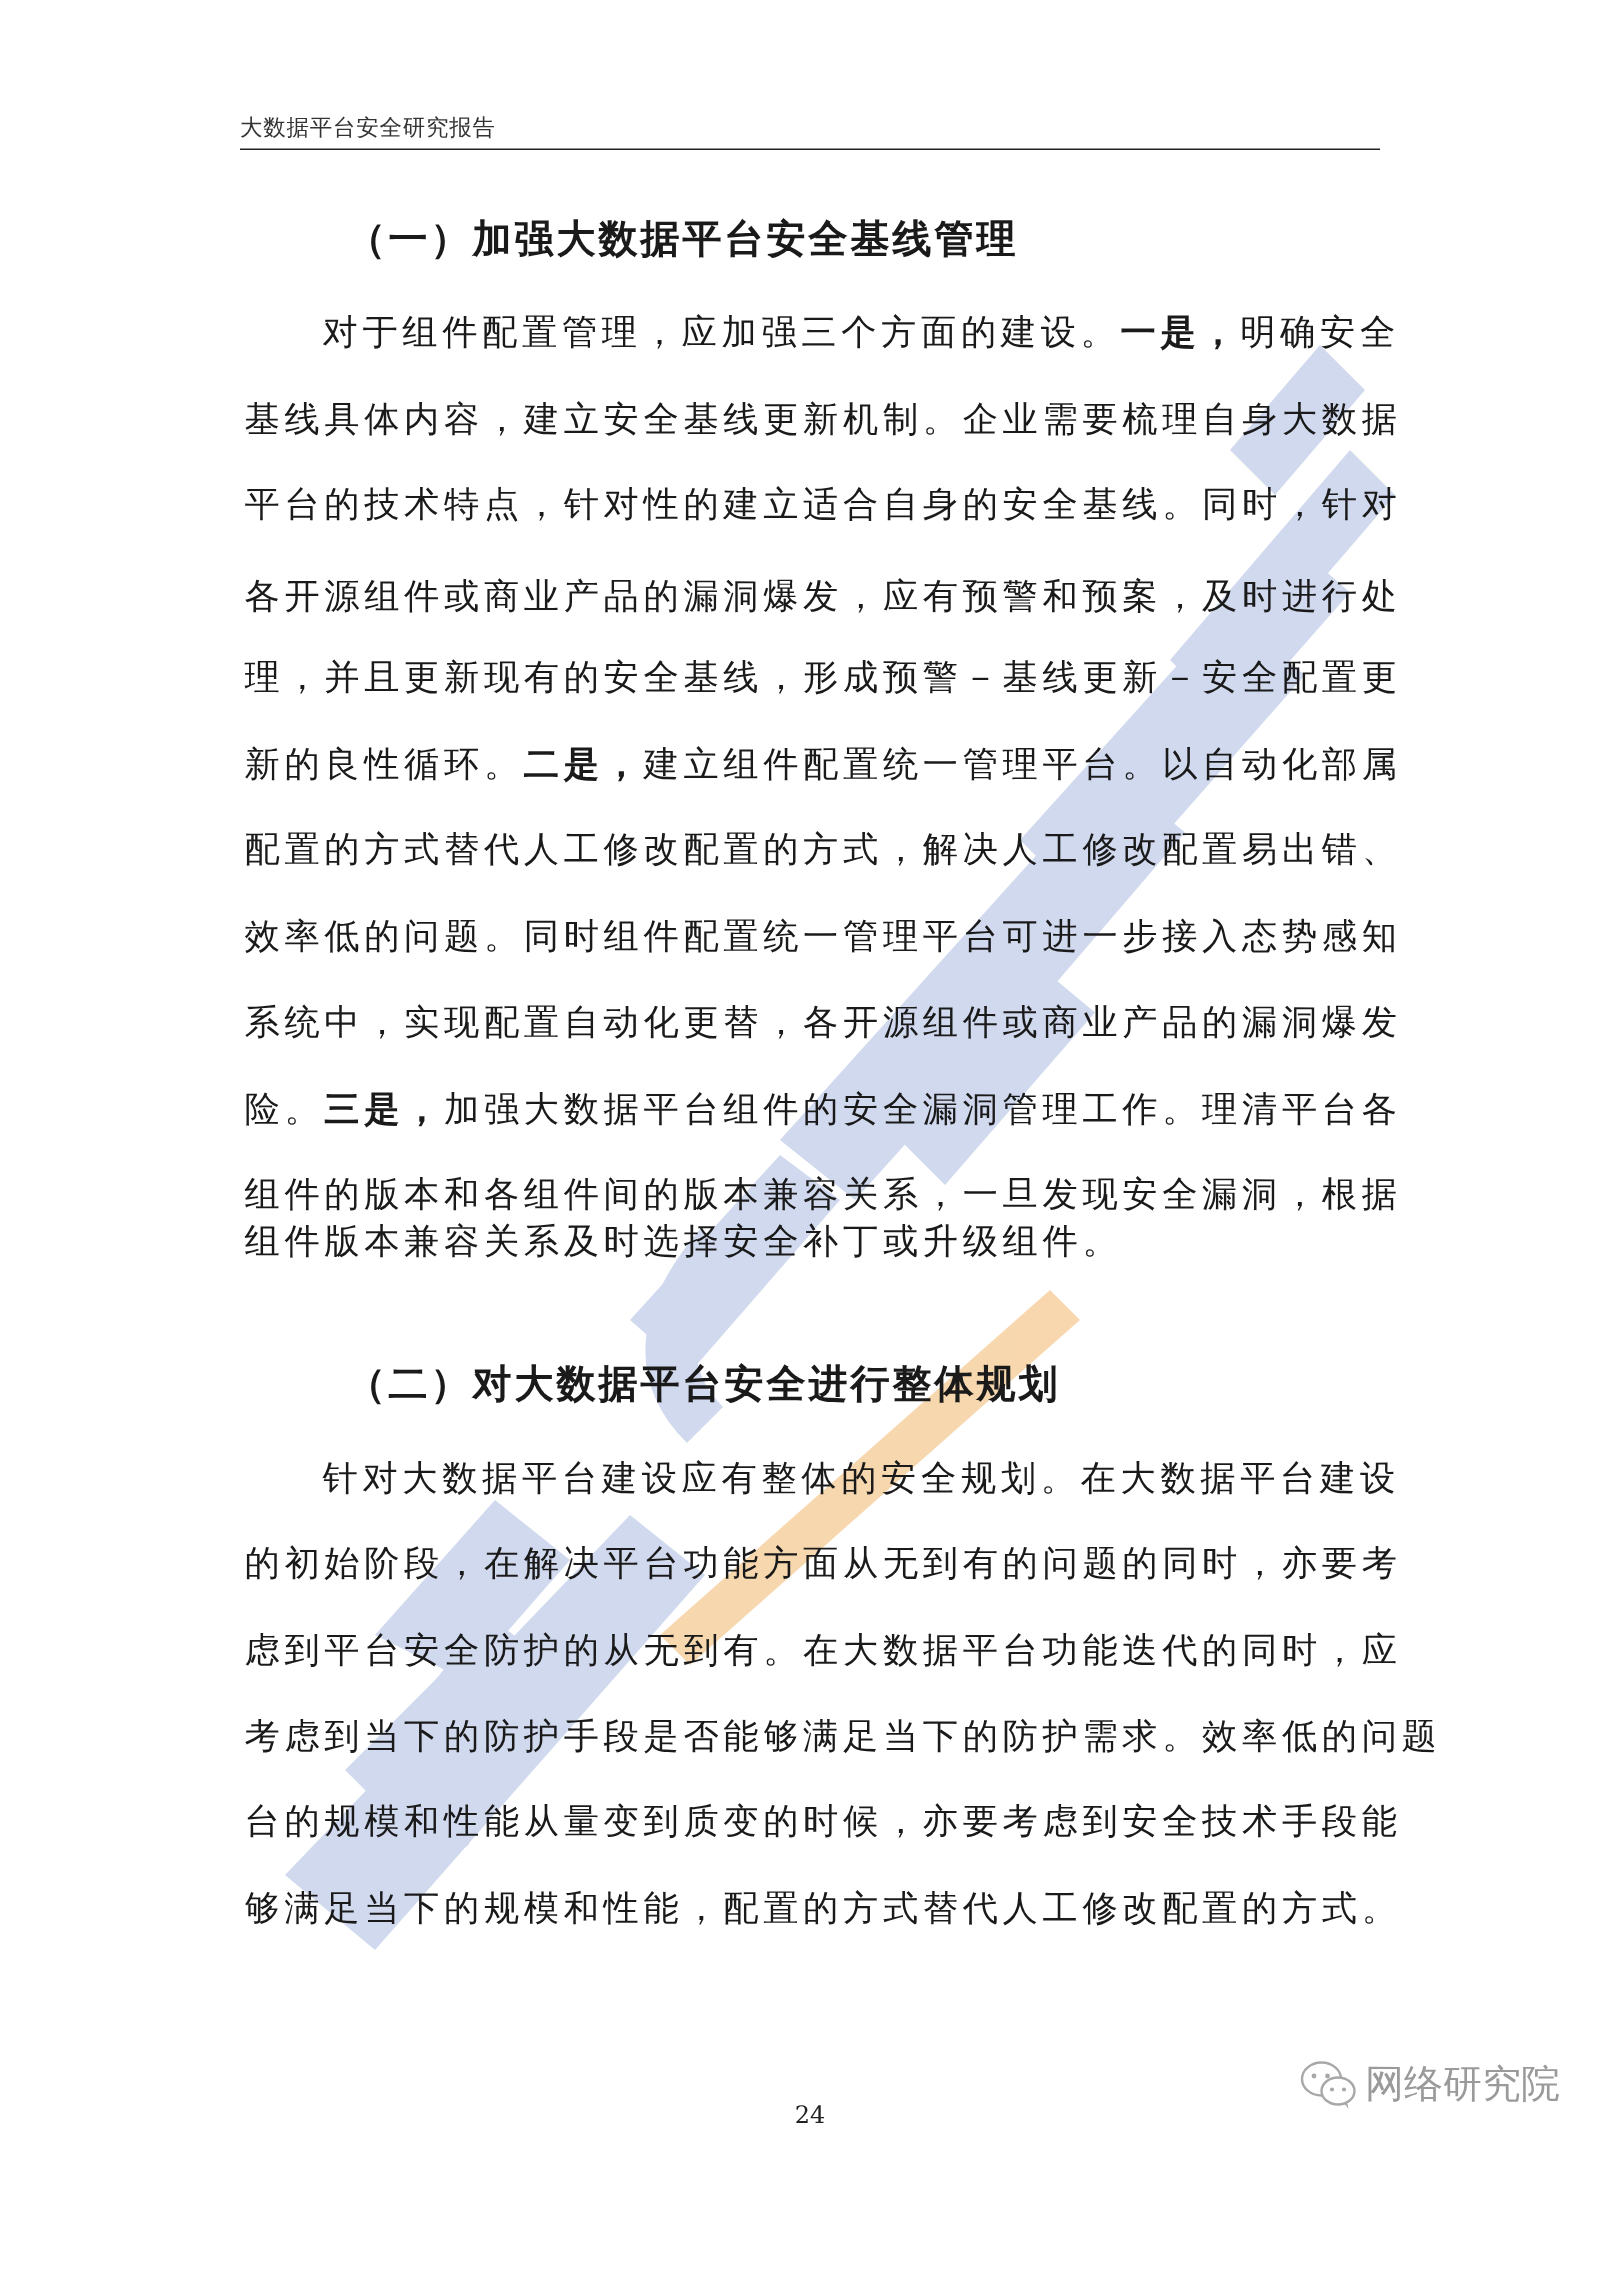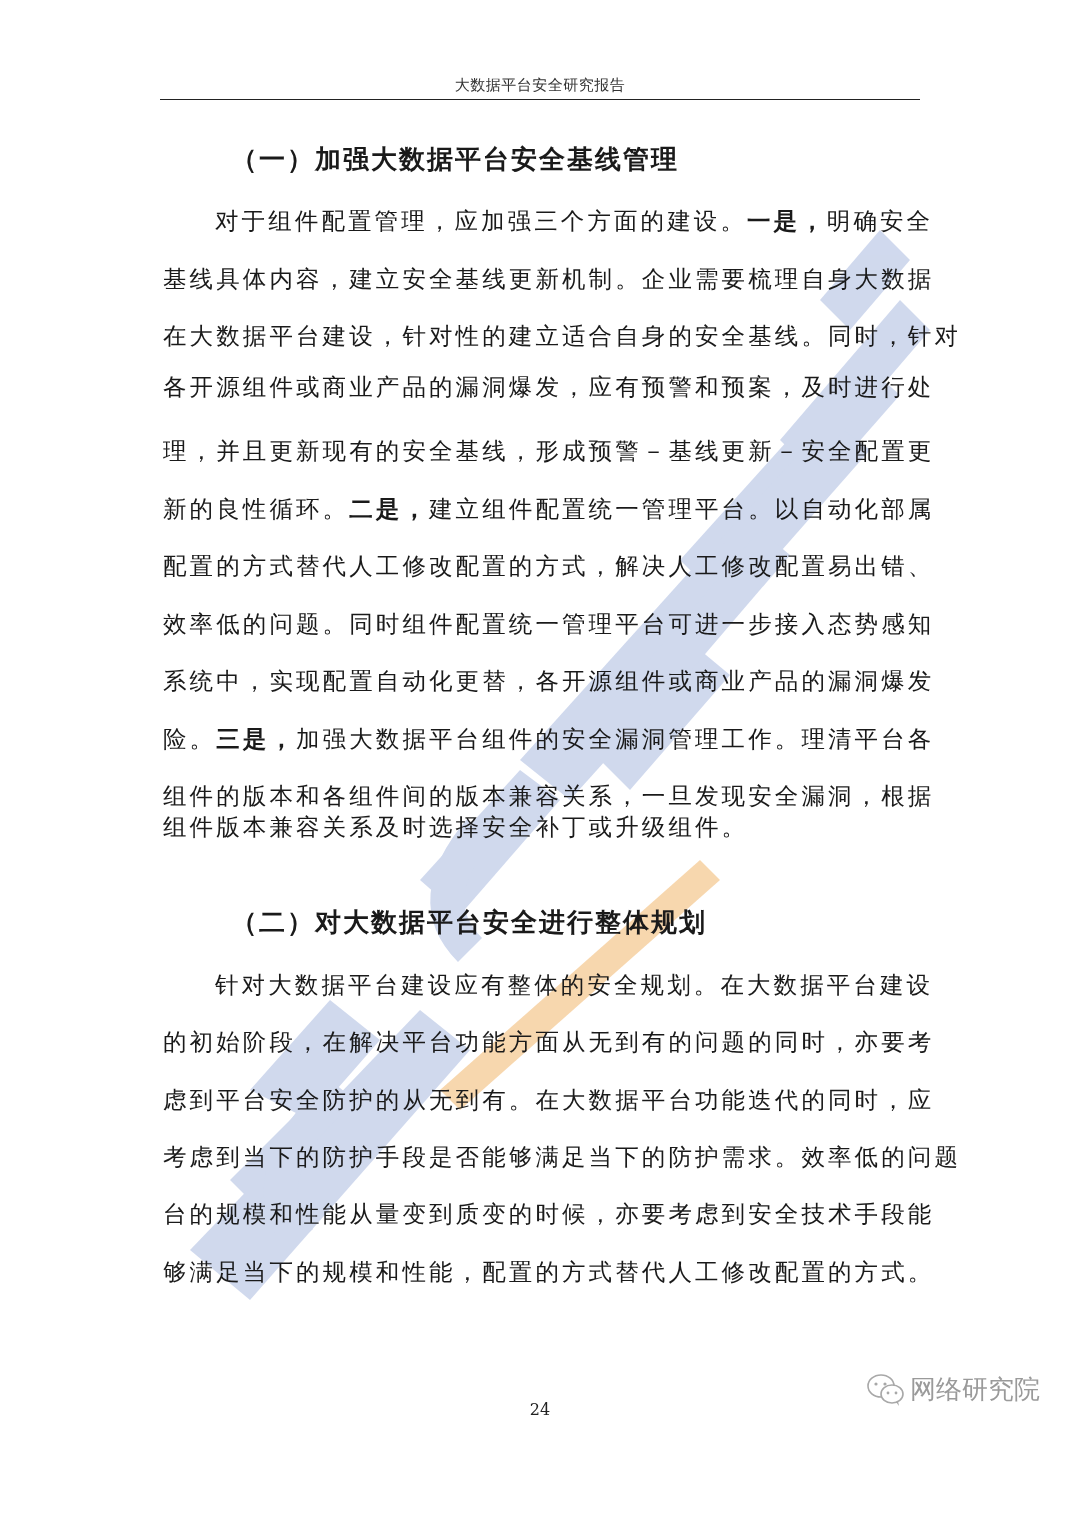--- a/index.html
+++ b/index.html
@@ -1,21 +1,21 @@
 <!DOCTYPE html>
 <html><head>
 <meta charset="utf-8">
 <style>
   html, body { margin: 0; padding: 0; }
   body {
     width: 1080px; height: 1527px; background: #ffffff; position: relative; overflow: hidden;
     font-family: "DejaVu Serif", "Liberation Serif", serif; color: #1a1a1a;
   }
   .page-header {
-    position: absolute; left: 160px; top: 76px; width: 760px; text-align: center;
+    position: absolute; left: 160px; top: 76px; width: 760px; text-align: left;
     font-size: 15px; color: #333; letter-spacing: 0.5px;
   }
   .header-rule {
     position: absolute; left: 160px; top: 99px; width: 760px; height: 0;
     border-top: 1.5px solid #222;
   }
   .watermark { position: absolute; left: 0; top: 0; width: 1080px; height: 1527px; pointer-events: none; }
   .content { position: absolute; left: 163px; top: 0; width: 750px; }
   .heading {
     position: absolute; left: 68px; font-size: 26px; font-weight: bold; letter-spacing: 2px; white-space: nowrap;
@@ -66,22 +66,22 @@
 
 <div class="page-header">大数据平台安全研究报告</div>
 <div class="header-rule"></div>
 
 <div class="content">
   <div class="heading" style="top:142px;">（一）加强大数据平台安全基线管理</div>
 
   <div id="sec0">
       <div class="para-line indent" style="top: 206px;"><span>对于组件配置管理，应加强三个方面的建设。</span><b>一是，</b><span>明确安全</span></div>
       <div class="para-line" style="top: 263.5px;"><span>基线具体内容，建立安全基线更新机制。企业需要梳理自身大数据</span></div>
-      <div class="para-line" style="top: 321px;"><span>在大数据平台建设，针对性的建立适合自身的安全基线。同时，针对</span></div>
-      <div class="para-line" style="top: 372px;"><span>各开源组件或商业产品的漏洞爆发，应有预警和预案，及时进行处</span></div>
+      <div class="para-line" style="top: 321px;"><span>平台的技术特点，针对性的建立适合自身的安全基线。同时，针对</span></div>
+      <div class="para-line" style="top: 382px;"><span>各开源组件或商业产品的漏洞爆发，应有预警和预案，及时进行处</span></div>
       <div class="para-line" style="top: 436px;"><span>理，并且更新现有的安全基线，形成预警－基线更新－安全配置更</span></div>
       <div class="para-line" style="top: 493.5px;"><span>新的良性循环。</span><b>二是，</b><span>建立组件配置统一管理平台。以自动化部属</span></div>
       <div class="para-line" style="top: 551px;"><span>配置的方式替代人工修改配置的方式，解决人工修改配置易出错、</span></div>
       <div class="para-line" style="top: 608.5px;"><span>效率低的问题。同时组件配置统一管理平台可进一步接入态势感知</span></div>
       <div class="para-line" style="top: 666px;"><span>系统中，实现配置自动化更替，各开源组件或商业产品的漏洞爆发</span></div>
       <div class="para-line" style="top: 723.5px;"><span>险。</span><b>三是，</b><span>加强大数据平台组件的安全漏洞管理工作。理清平台各</span></div>
       <div class="para-line" style="top: 781px;"><span>组件的版本和各组件间的版本兼容关系，一旦发现安全漏洞，根据</span></div>
       <div class="para-line last" style="top: 812px;"><span>组件版本兼容关系及时选择安全补丁或升级组件。</span></div>
     </div>
 

